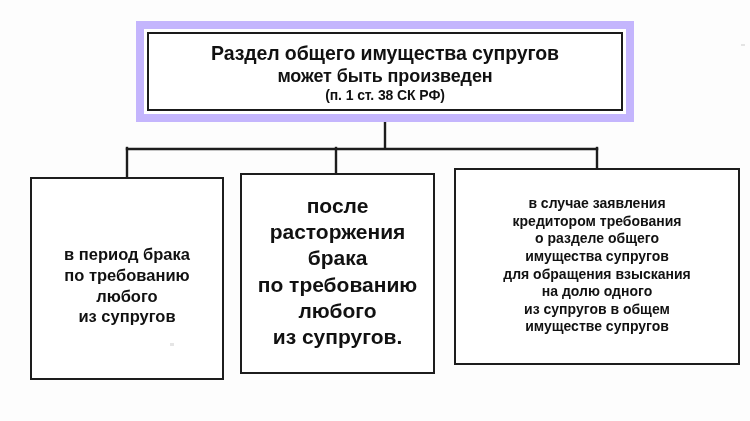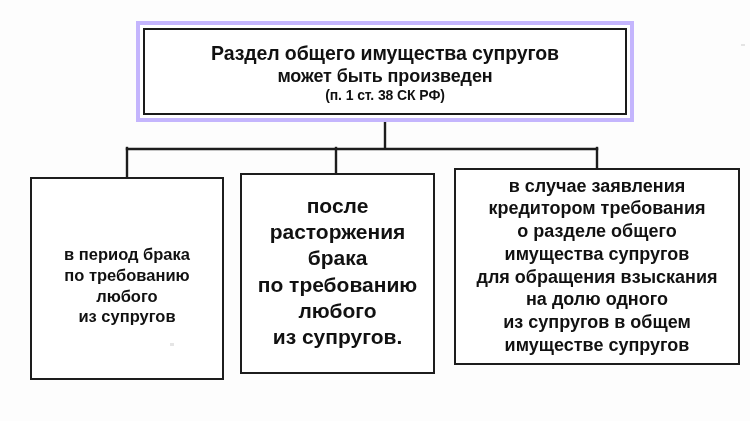--- a/index.html
+++ b/index.html
@@ -33,21 +33,21 @@
 
   
   .root-node {
     position: absolute;
     left: 136px;
     top: 21px;
     width: 498px;
     height: 101px;
     box-sizing: border-box;
     background: #ffffff;
-    border: 4px solid #c4b5fd;
+    border: 8px solid #c4b5fd;
     padding: 3px;
   }
   .root-inner {
     box-sizing: border-box;
     width: 100%;
     height: 100%;
     border: 2px solid #1a1a1a;
     background: #ffffff;
     display: flex;
     flex-direction: column;
@@ -117,21 +117,21 @@
     margin-top: -4px;
   }
 
   #leaf-3 {
     left: 454px;
     top: 168px;
     width: 286px;
     height: 197px;
   }
   #leaf-3 .leaf-text {
-    font-size: 18px;
+    font-size: 14px;
     line-height: 1.26;
     margin-top: -2px;
   }
 
   
   .speck {
     position: absolute;
     background: #cfcfcf;
     opacity: 0.55;
   }

